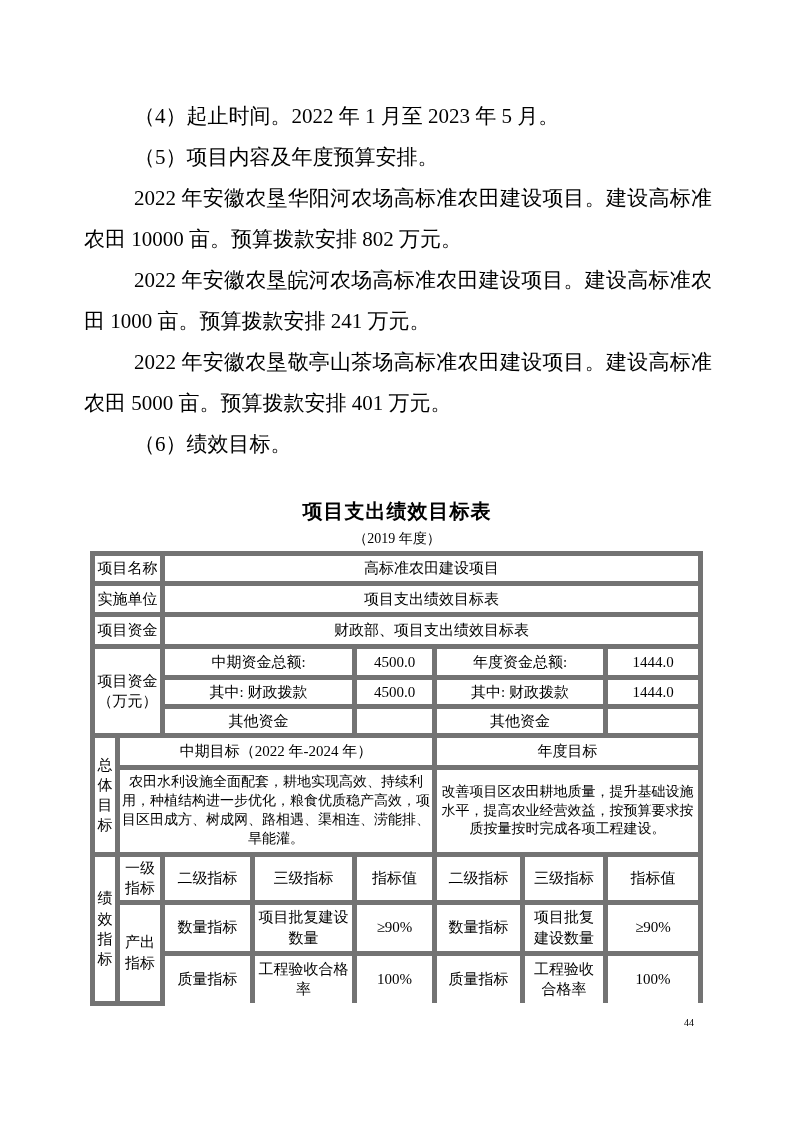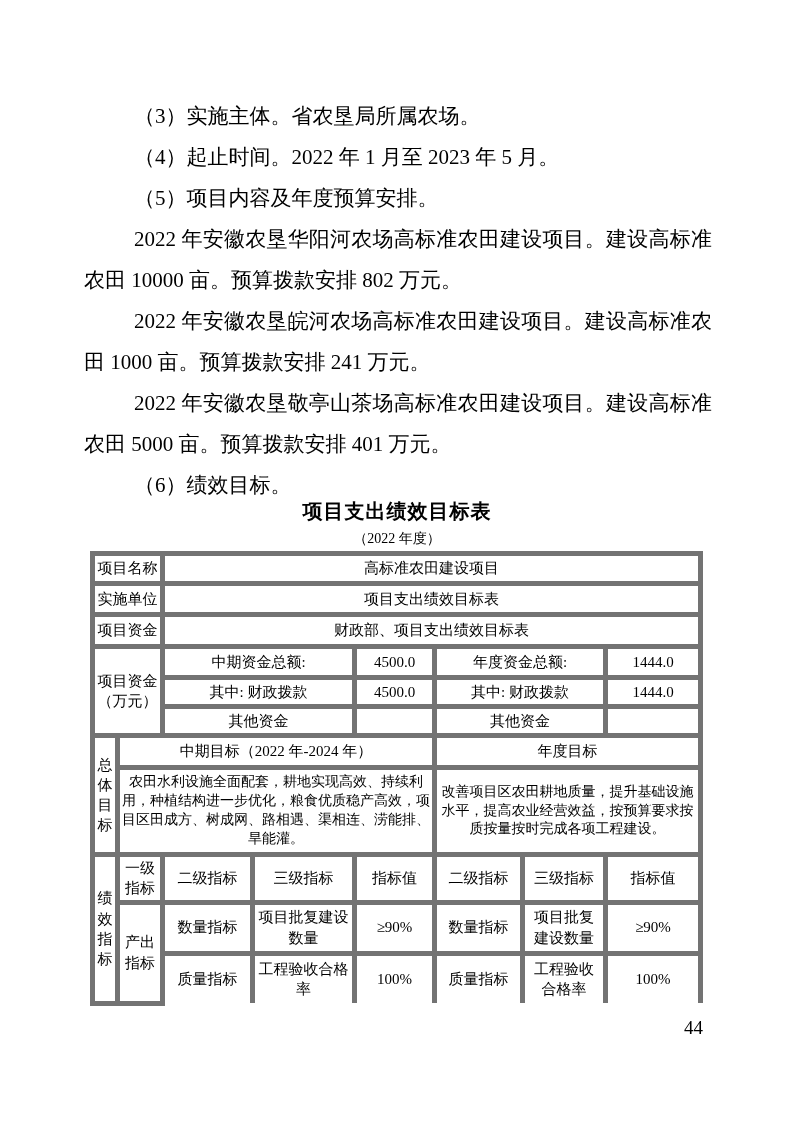--- a/index.html
+++ b/index.html
@@ -65,40 +65,39 @@
     padding: 2px 3px;
     vertical-align: middle;
   }
   td.vstack   { line-height: 26px; padding: 0 1px; }
   td.vstack2  { line-height: 30px; padding: 0 1px; }
   td.two-line { line-height: 20px; padding: 0 2px; }
   td.l3-cell  { text-align: left; padding: 2px 4px; line-height: 20px; }
   .page-num {
     position: absolute;
     left: 684px; top: 1017px;
-    font-size: 19px;
+    font-size: 10px;
   }
 </style>
 </head>
 <body>
 
 <div class="page">
 
   <div class="body-text">
-    <p>（3）实施主体。省农垦局所属农场。</p>
     <p>（4）起止时间。2022 年 1 月至 2023 年 5 月。</p>
     <p>（5）项目内容及年度预算安排。</p>
     <p>2022 年安徽农垦华阳河农场高标准农田建设项目。建设高标准农田 10000 亩。预算拨款安排 802 万元。</p>
     <p>2022 年安徽农垦皖河农场高标准农田建设项目。建设高标准农田 1000 亩。预算拨款安排 241 万元。</p>
     <p>2022 年安徽农垦敬亭山茶场高标准农田建设项目。建设高标准农田 5000 亩。预算拨款安排 401 万元。</p>
     <p>（6）绩效目标。</p>
   </div>
 
   <div class="doc-title">项目支出绩效目标表</div>
-  <div class="doc-subtitle">（2022 年度）</div>
+  <div class="doc-subtitle">（2019 年度）</div>
 
   <table class="perf">
     <colgroup>
       <col style="width:25px">
         <col style="width:45px">
         <col style="width:90px">
         <col style="width:102px">
       <col style="width:80px">
         <col style="width:88px">
         <col style="width:83px">

